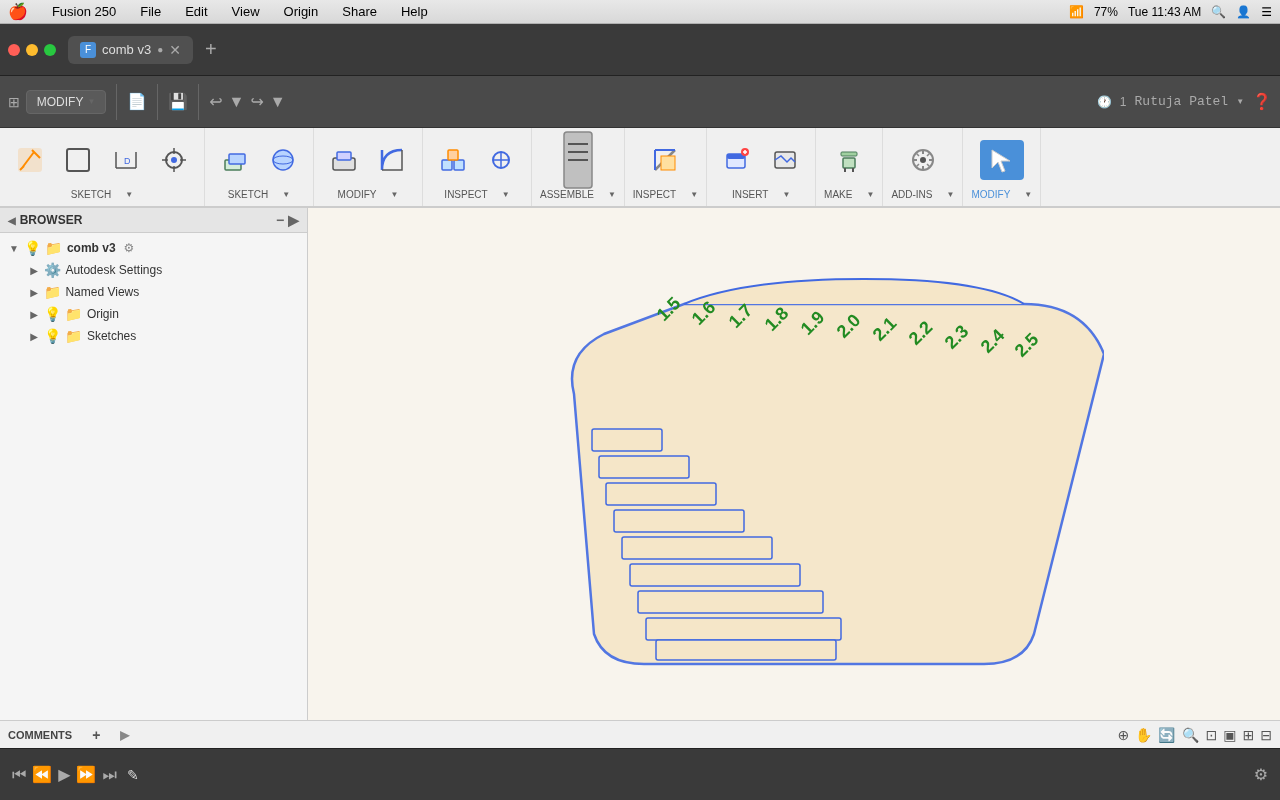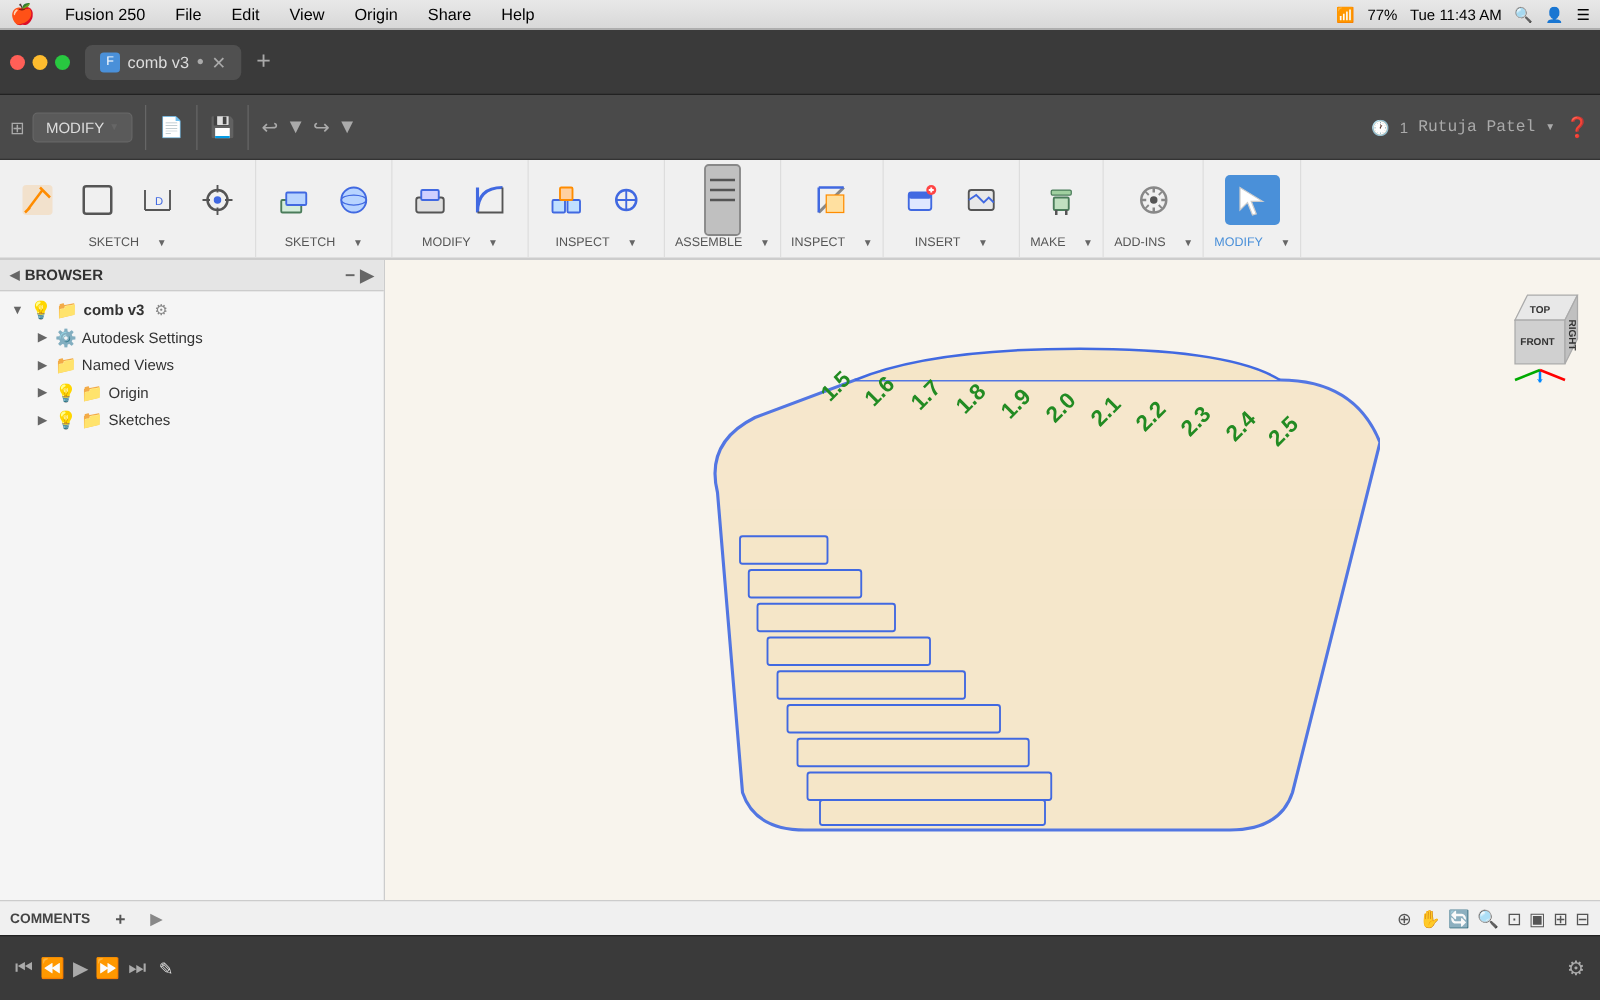--- a/index.html
+++ b/index.html
@@ -638,37 +638,20 @@
           <text x="300" y="65" fill="#228B22" font-size="18" font-weight="bold" transform="rotate(-45, 300, 65)">2.0</text>
           <text x="336" y="68" fill="#228B22" font-size="18" font-weight="bold" transform="rotate(-45, 336, 68)">2.1</text>
           <text x="372" y="72" fill="#228B22" font-size="18" font-weight="bold" transform="rotate(-45, 372, 72)">2.2</text>
           <text x="408" y="76" fill="#228B22" font-size="18" font-weight="bold" transform="rotate(-45, 408, 76)">2.3</text>
           <text x="444" y="80" fill="#228B22" font-size="18" font-weight="bold" transform="rotate(-45, 444, 80)">2.4</text>
           <text x="478" y="84" fill="#228B22" font-size="18" font-weight="bold" transform="rotate(-45, 478, 84)">2.5</text>
         </g>
       </svg>
     </div>
 
-    <div class="viewcube">
-      <svg width="80" height="90" viewBox="0 0 80 90">
-
-        <polygon points="20,40 60,40 70,20 30,20" fill="#e8e8e8" stroke="#aaa" stroke-width="1"></polygon>
-        <polygon points="20,40 60,40 60,75 20,75" fill="#d0d0d0" stroke="#aaa" stroke-width="1"></polygon>
-        <polygon points="60,40 70,20 70,55 60,75" fill="#c0c0c0" stroke="#aaa" stroke-width="1"></polygon>
-
-        <text x="40" y="34" text-anchor="middle" font-size="8" fill="#333" font-weight="600">TOP</text>
-        <text x="38" y="60" text-anchor="middle" font-size="8" fill="#333" font-weight="600">FRONT</text>
-        <text x="63" y="52" text-anchor="middle" font-size="8" fill="#333" font-weight="600" transform="rotate(90,63,52)">RIGHT</text>
-
-        <line x1="40" y1="80" x2="40" y2="90" stroke="#0088ff" stroke-width="2"></line>
-        <line x1="40" y1="80" x2="20" y2="88" stroke="#00aa00" stroke-width="2"></line>
-        <line x1="40" y1="80" x2="60" y2="88" stroke="#ff0000" stroke-width="2"></line>
-        <text x="40" y="92" text-anchor="middle" font-size="7" fill="#0088ff">Y</text>
-      </svg>
-    </div>
   </div>
 </div>
 
 <div class="bottom-bar">
   <div class="comments-section">
     <span>COMMENTS</span>
     <span style="font-size:14px;cursor:pointer;color:#555;">+</span>
     <span style="font-size:12px;cursor:pointer;color:#888;">▶</span>
   </div>
   <div class="bottom-tools">

